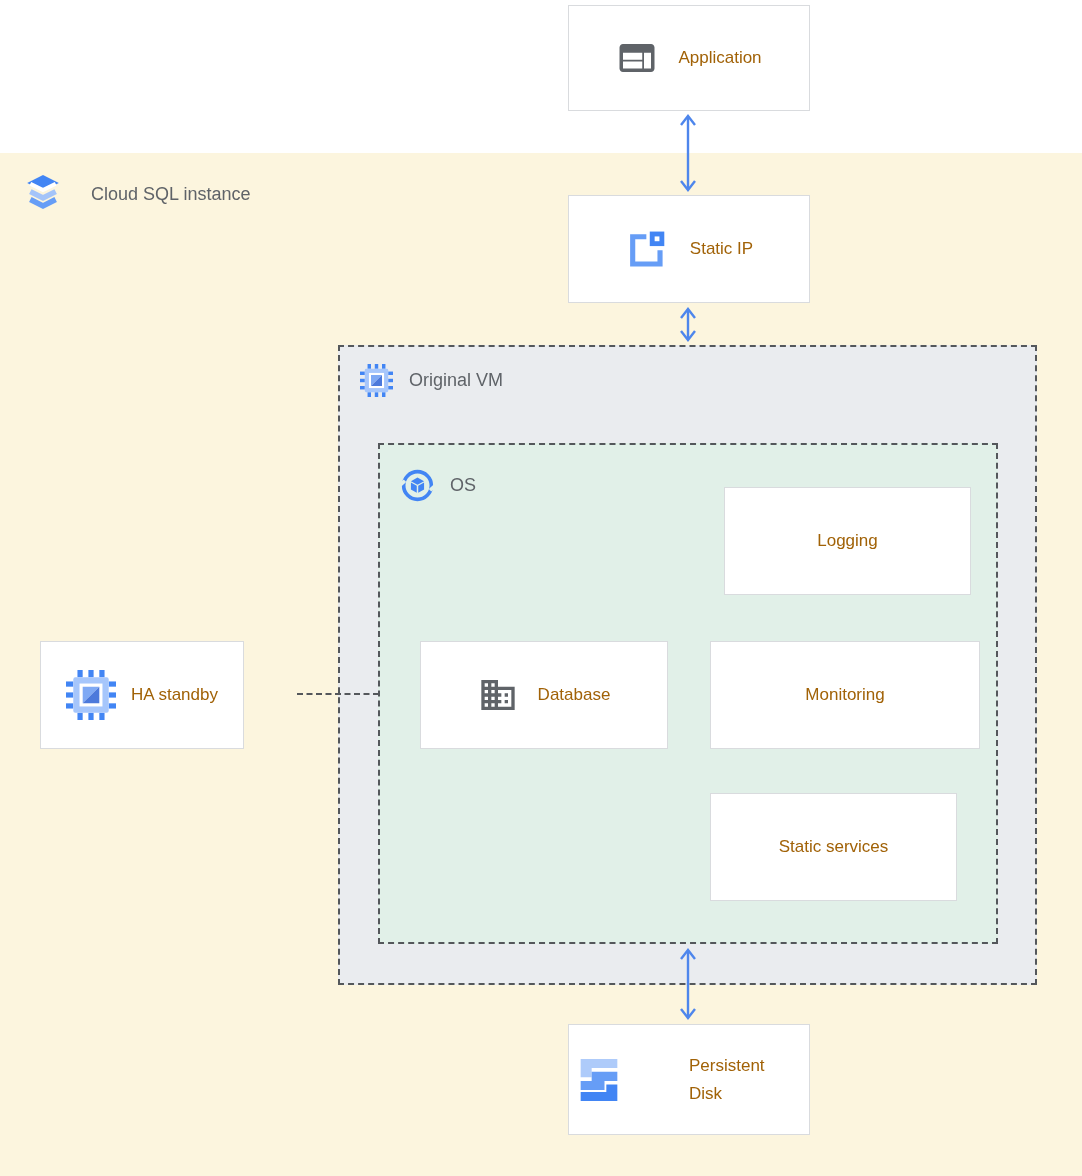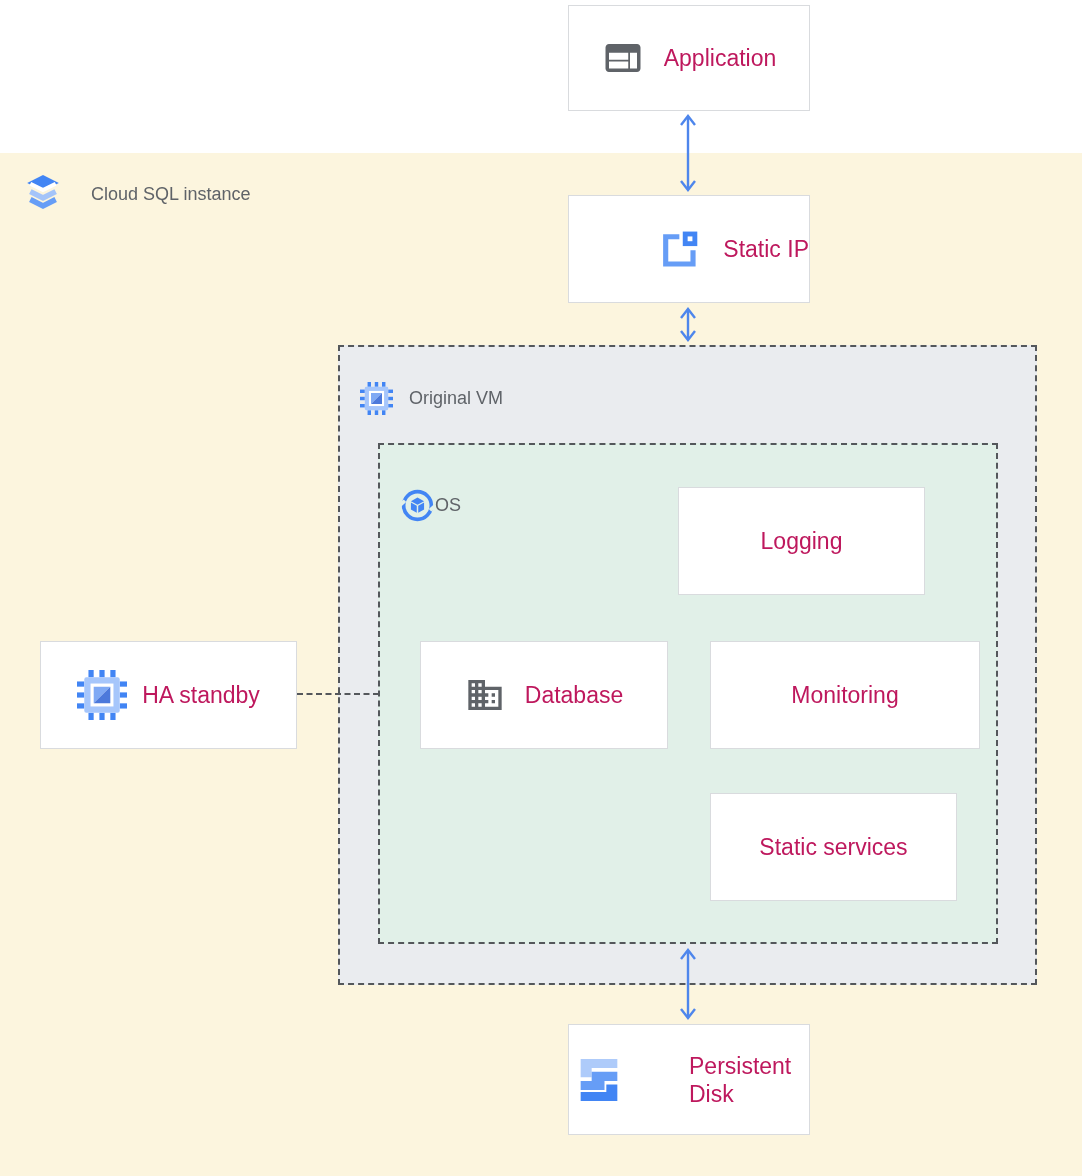--- a/index.html
+++ b/index.html
@@ -6,44 +6,44 @@
   .canvas {
     position:relative; width:1082px; height:1176px;
     background:#FCF5DE; font-family:"Liberation Sans", sans-serif;
     overflow:hidden;
   }
   .top-band { position:absolute; left:0; top:0; width:1082px; height:153px; background:#FFFFFF; }
 
   .node {
     position:absolute; background:#FFFFFF; border:1px solid #D9DBDE;
     display:flex; align-items:center; justify-content:center;
-    color:#be185d; font-size:23px; box-sizing:border-box;
+    color:#a16207; font-size:17px; box-sizing:border-box;
   }
   .node .lbl { white-space:nowrap; }
   .node-app          { left:568px; top:5px;    width:242px; height:106px; gap:20px; }
-  .node-staticip     { left:568px; top:195px;  width:242px; height:108px; gap:24px;justify-content:flex-end; }
-  .node-ha           { left:40px;  top:641px;  width:257px; height:108px; gap:15px; }
+  .node-staticip     { left:568px; top:195px;  width:242px; height:108px; gap:24px; }
+  .node-ha           { left:40px;  top:641px;  width:204px; height:108px; gap:15px; }
   .node-db           { left:420px; top:641px;  width:248px; height:108px; gap:20px; }
-  .node-logging      { left:678px; top:487px;  width:247px; height:108px; }
+  .node-logging      { left:724px; top:487px;  width:247px; height:108px; }
   .node-monitoring   { left:710px; top:641px;  width:270px; height:108px; }
   .node-other        { left:710px; top:793px;  width:247px; height:108px; }
   .node-disk         { left:568px; top:1024px; width:242px; height:111px; gap:22px; }
   .node-disk .lbl { white-space:normal; width:112px; line-height:28px;margin-left:46px; }
 
   .container-box { position:absolute; border:2px dashed #54575B; box-sizing:border-box; }
   .vm-box { left:338px; top:345px; width:699px; height:640px; background:#EAECEF; }
   .os-box { left:378px; top:443px; width:620px; height:501px; background:#E1F0E8; }
 
   .zone-label {
     position:absolute; display:flex; align-items:center;
     color:#5F6368; font-size:18px;
   }
   .zone-sql { left:24px;  top:172px; gap:29px; }
-  .zone-vm  { left:360px; top:382px; gap:16px; }
-  .zone-os  { left:400px; top:488px; }
+  .zone-vm  { left:360px; top:364px; gap:16px; }
+  .zone-os  { left:400px; top:468px; gap:15px; }
   .zone-label .lbl { white-space:nowrap; }
 
   .arrow { position:absolute; }
   .arrow-1 { left:678px; top:113px; }
   .arrow-2 { left:678px; top:306px; }
   .arrow-3 { left:678px; top:947px; }
 
   .dashed-connector {
     position:absolute; left:297px; top:693px; width:82px; height:0;
     border-top:2px dashed #54575B; z-index:5;

